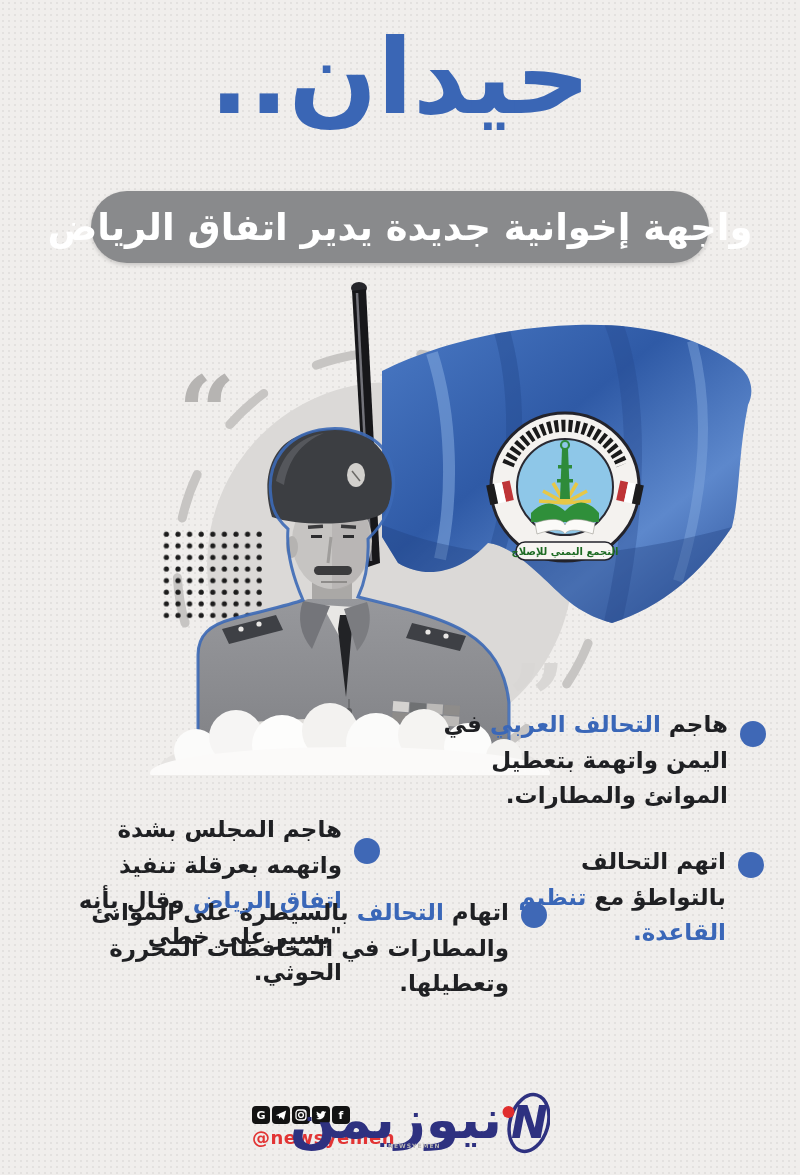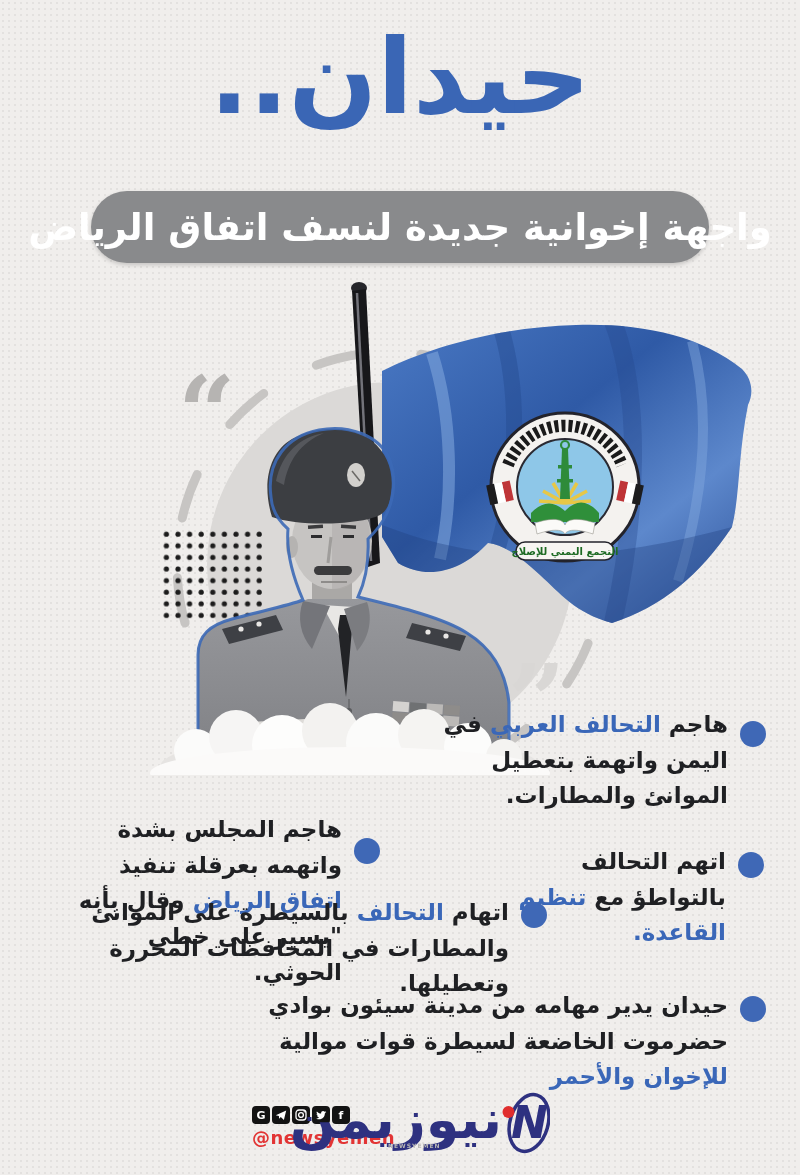--- a/index.html
+++ b/index.html
@@ -59,21 +59,21 @@
   .logo-mark{position:absolute;left:502px;top:1090px;width:48px;height:66px;}
 </style>
 </head>
 <body>
 
 <div class="poster">
 
   <div class="title">حيدان..</div>
 
   <div class="banner">
-    <span>واجهة إخوانية جديدة لنسف اتفاق الرياض</span>
+    <span>واجهة إخوانية جديدة يدير اتفاق الرياض</span>
   </div>
 
   <svg class="hero" viewBox="0 0 800 500">
     <defs>
       <linearGradient id="flagGrad" x1="0" y1="0" x2="1" y2="1">
         <stop offset="0" stop-color="#4a79c4"></stop>
         <stop offset="0.4" stop-color="#2f5aa6"></stop>
         <stop offset="0.7" stop-color="#5d88cc"></stop>
         <stop offset="1" stop-color="#2b4f97"></stop>
       </linearGradient>
@@ -236,24 +236,20 @@
   <div class="bullet b3">
     <span class="dot"></span>
     <span><span>اتهم التحالف بالتواطؤ مع </span><span class="hl">تنظيم القاعدة.</span><span></span></span>
   </div>
 
   <div class="bullet b4">
     <span class="dot"></span>
     <span><span>اتهام </span><span class="hl">التحالف</span><span> بالسيطرة على الموانئ والمطارات في المحافظات المحررة وتعطيلها.</span></span>
   </div>
 
-  <div class="bullet b5">
-    <span class="dot"></span>
-    <span><span>حيدان يدير مهامه من مدينة سيئون بوادي حضرموت الخاضعة لسيطرة قوات موالية </span><span class="hl">للإخوان والأحمر</span><span></span></span>
-  </div>
 
   <div class="social">
     <div class="icon-row">
       <span class="sicon">
           <span>G</span>
         </span>
       <span class="sicon">
         <svg width="12" height="12" viewBox="0 0 12 12">
             <path d="M0.8,6.3 L11.2,1.4 L8.9,10.9 L5.8,7.9 L4.1,9.8 L3.9,6.9 Z" fill="#fff"></path>
           </svg>

